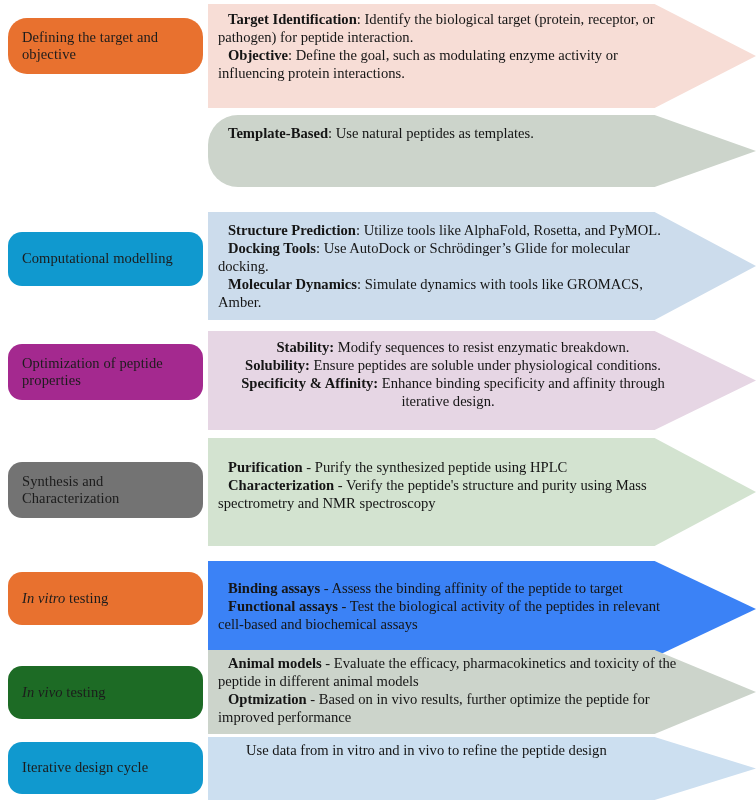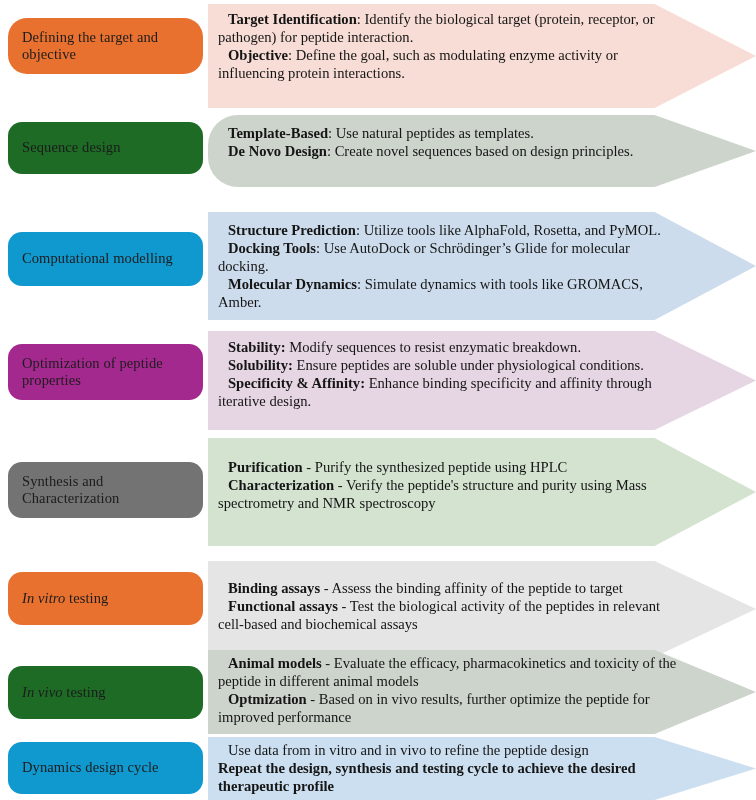--- a/index.html
+++ b/index.html
@@ -93,41 +93,37 @@
         </div>
       </div>
     </div>
     <div class="stage-label" style="position: absolute; top: 18px; height: 56px; background: rgb(232, 113, 47); border-radius: 19px;">
       <span class="lbl-text">Defining the target and objective</span>
     </div>
     <div class="stage" style="top: 115px; height: 72px;">
       <div class="arrow" style="top: 0px; height: 72px; background: rgb(204, 212, 203); border-radius: 30px;">
         <div class="arrow-body" style="padding-top: 9px;">
           <div class="arrow-line indent"><span class="hd">Template-Based</span><span>: </span><span>Use natural peptides as templates.</span></div>
-          <div class="arrow-line indent"><span class="hd">De Novo Design</span><span>: </span><span>Create novel sequences based on design principles.</span></div>
         </div>
       </div>
-    </div>
-    <div class="stage-label" style="position: absolute; top: 122px; height: 52px; background: rgb(29, 107, 37);">
-      <span class="lbl-text">Sequence design</span>
     </div>
     <div class="stage" style="top: 212px; height: 108px; border-radius: 13px;">
       <div class="arrow" style="top: 0px; height: 108px; background: rgb(204, 220, 236);">
         <div class="arrow-body" style="padding-top: 9px;">
           <div class="arrow-line indent"><span class="hd">Structure Prediction</span><span>: </span><span>Utilize tools like AlphaFold, Rosetta, and PyMOL.</span></div>
           <div class="arrow-line indent"><span class="hd">Docking Tools</span><span>: </span><span>Use AutoDock or Schrödinger’s Glide for molecular docking.</span></div>
           <div class="arrow-line indent"><span class="hd">Molecular Dynamics</span><span>: </span><span>Simulate dynamics with tools like GROMACS, Amber.</span></div>
         </div>
       </div>
     </div>
     <div class="stage-label" style="position: absolute; top: 232px; height: 54px; background: rgb(16, 153, 207);">
       <span class="lbl-text">Computational modelling</span>
     </div>
     <div class="stage" style="top: 331px; height: 99px;">
-      <div class="arrow" style="top: 0px; height: 99px; background: rgb(230, 214, 228);">
+      <div class="arrow" style="top: 0px; height: 99px; background: rgb(230, 214, 228); text-align: center;">
         <div class="arrow-body" style="padding-top: 7px;">
           <div class="arrow-line indent"><span class="hd">Stability:</span><span> </span><span>Modify sequences to resist enzymatic breakdown.</span></div>
           <div class="arrow-line indent"><span class="hd">Solubility:</span><span> </span><span>Ensure peptides are soluble under physiological conditions.</span></div>
           <div class="arrow-line indent"><span class="hd">Specificity &amp; Affinity:</span><span> </span><span>Enhance binding specificity and affinity through iterative design.</span></div>
         </div>
       </div>
     </div>
     <div class="stage-label" style="position: absolute; top: 344px; height: 56px; background: rgb(164, 41, 143);">
       <span class="lbl-text">Optimization of peptide properties</span>
     </div>
@@ -136,21 +132,21 @@
         <div class="arrow-body" style="padding-top: 20px;">
           <div class="arrow-line indent"><span class="hd">Purification</span><span> - </span><span>Purify the synthesized peptide using HPLC</span></div>
           <div class="arrow-line indent"><span class="hd">Characterization</span><span> - </span><span>Verify the peptide's structure and purity using Mass spectrometry and NMR spectroscopy</span></div>
         </div>
       </div>
     </div>
     <div class="stage-label" style="position: absolute; top: 462px; height: 56px; background: #737373;">
       <span class="lbl-text">Synthesis and Characterization</span>
     </div>
     <div class="stage" style="top: 561px; height: 83px;">
-      <div class="arrow" style="top: 0px; height: 96px; background: #e5e5e5;">
+      <div class="arrow" style="top: 0px; height: 96px; background: #3b82f6;">
         <div class="arrow-body" style="padding-top: 18px;">
           <div class="arrow-line indent"><span class="hd">Binding assays</span><span> - </span><span>Assess the binding affinity of the peptide to target</span></div>
           <div class="arrow-line indent"><span class="hd">Functional assays</span><span> - </span><span>Test the biological activity of the peptides in relevant cell-based and biochemical assays</span></div>
         </div>
       </div>
     </div>
     <div class="stage-label" style="position: absolute; top: 572px; height: 53px; background: rgb(232, 113, 47);">
       <span class="lbl-text"><em>In vitro</em> testing</span>
     </div>
     <div class="stage" style="top: 650px; height: 84px;">
@@ -159,22 +155,21 @@
           <div class="arrow-line indent"><span class="hd">Animal models</span><span> - </span><span>Evaluate the efficacy, pharmacokinetics and toxicity of the peptide in different animal models</span></div>
           <div class="arrow-line indent"><span class="hd">Optmization</span><span> - </span><span>Based on in vivo results, further optimize the peptide for improved performance</span></div>
         </div>
       </div>
     </div>
     <div class="stage-label" style="position: absolute; top: 666px; height: 53px; background: rgb(29, 107, 37);">
       <span class="lbl-text"><em>In vivo</em> testing</span>
     </div>
     <div class="stage" style="top: 737px; height: 63px;">
       <div class="arrow" style="top: 0px; height: 63px; background: rgb(204, 223, 240);">
-        <div class="arrow-body" style="padding-top: 4px;">
+        <div class="arrow-body" style="padding-top: 4px; margin-left: 18px;">
           <div class="arrow-line indent"><span>Use data from in vitro and in vivo to refine the peptide design</span></div>
-          <div class="arrow-line noindent"><span class="hd">Repeat the design, synthesis and testing cycle to achieve the desired therapeutic profile</span></div>
         </div>
       </div>
     </div>
     <div class="stage-label" style="position: absolute; top: 742px; height: 52px; background: rgb(16, 153, 207);">
-      <span class="lbl-text">Dynamics design cycle</span>
+      <span class="lbl-text">Iterative design cycle</span>
     </div>
   </div>
 
 </body></html>

